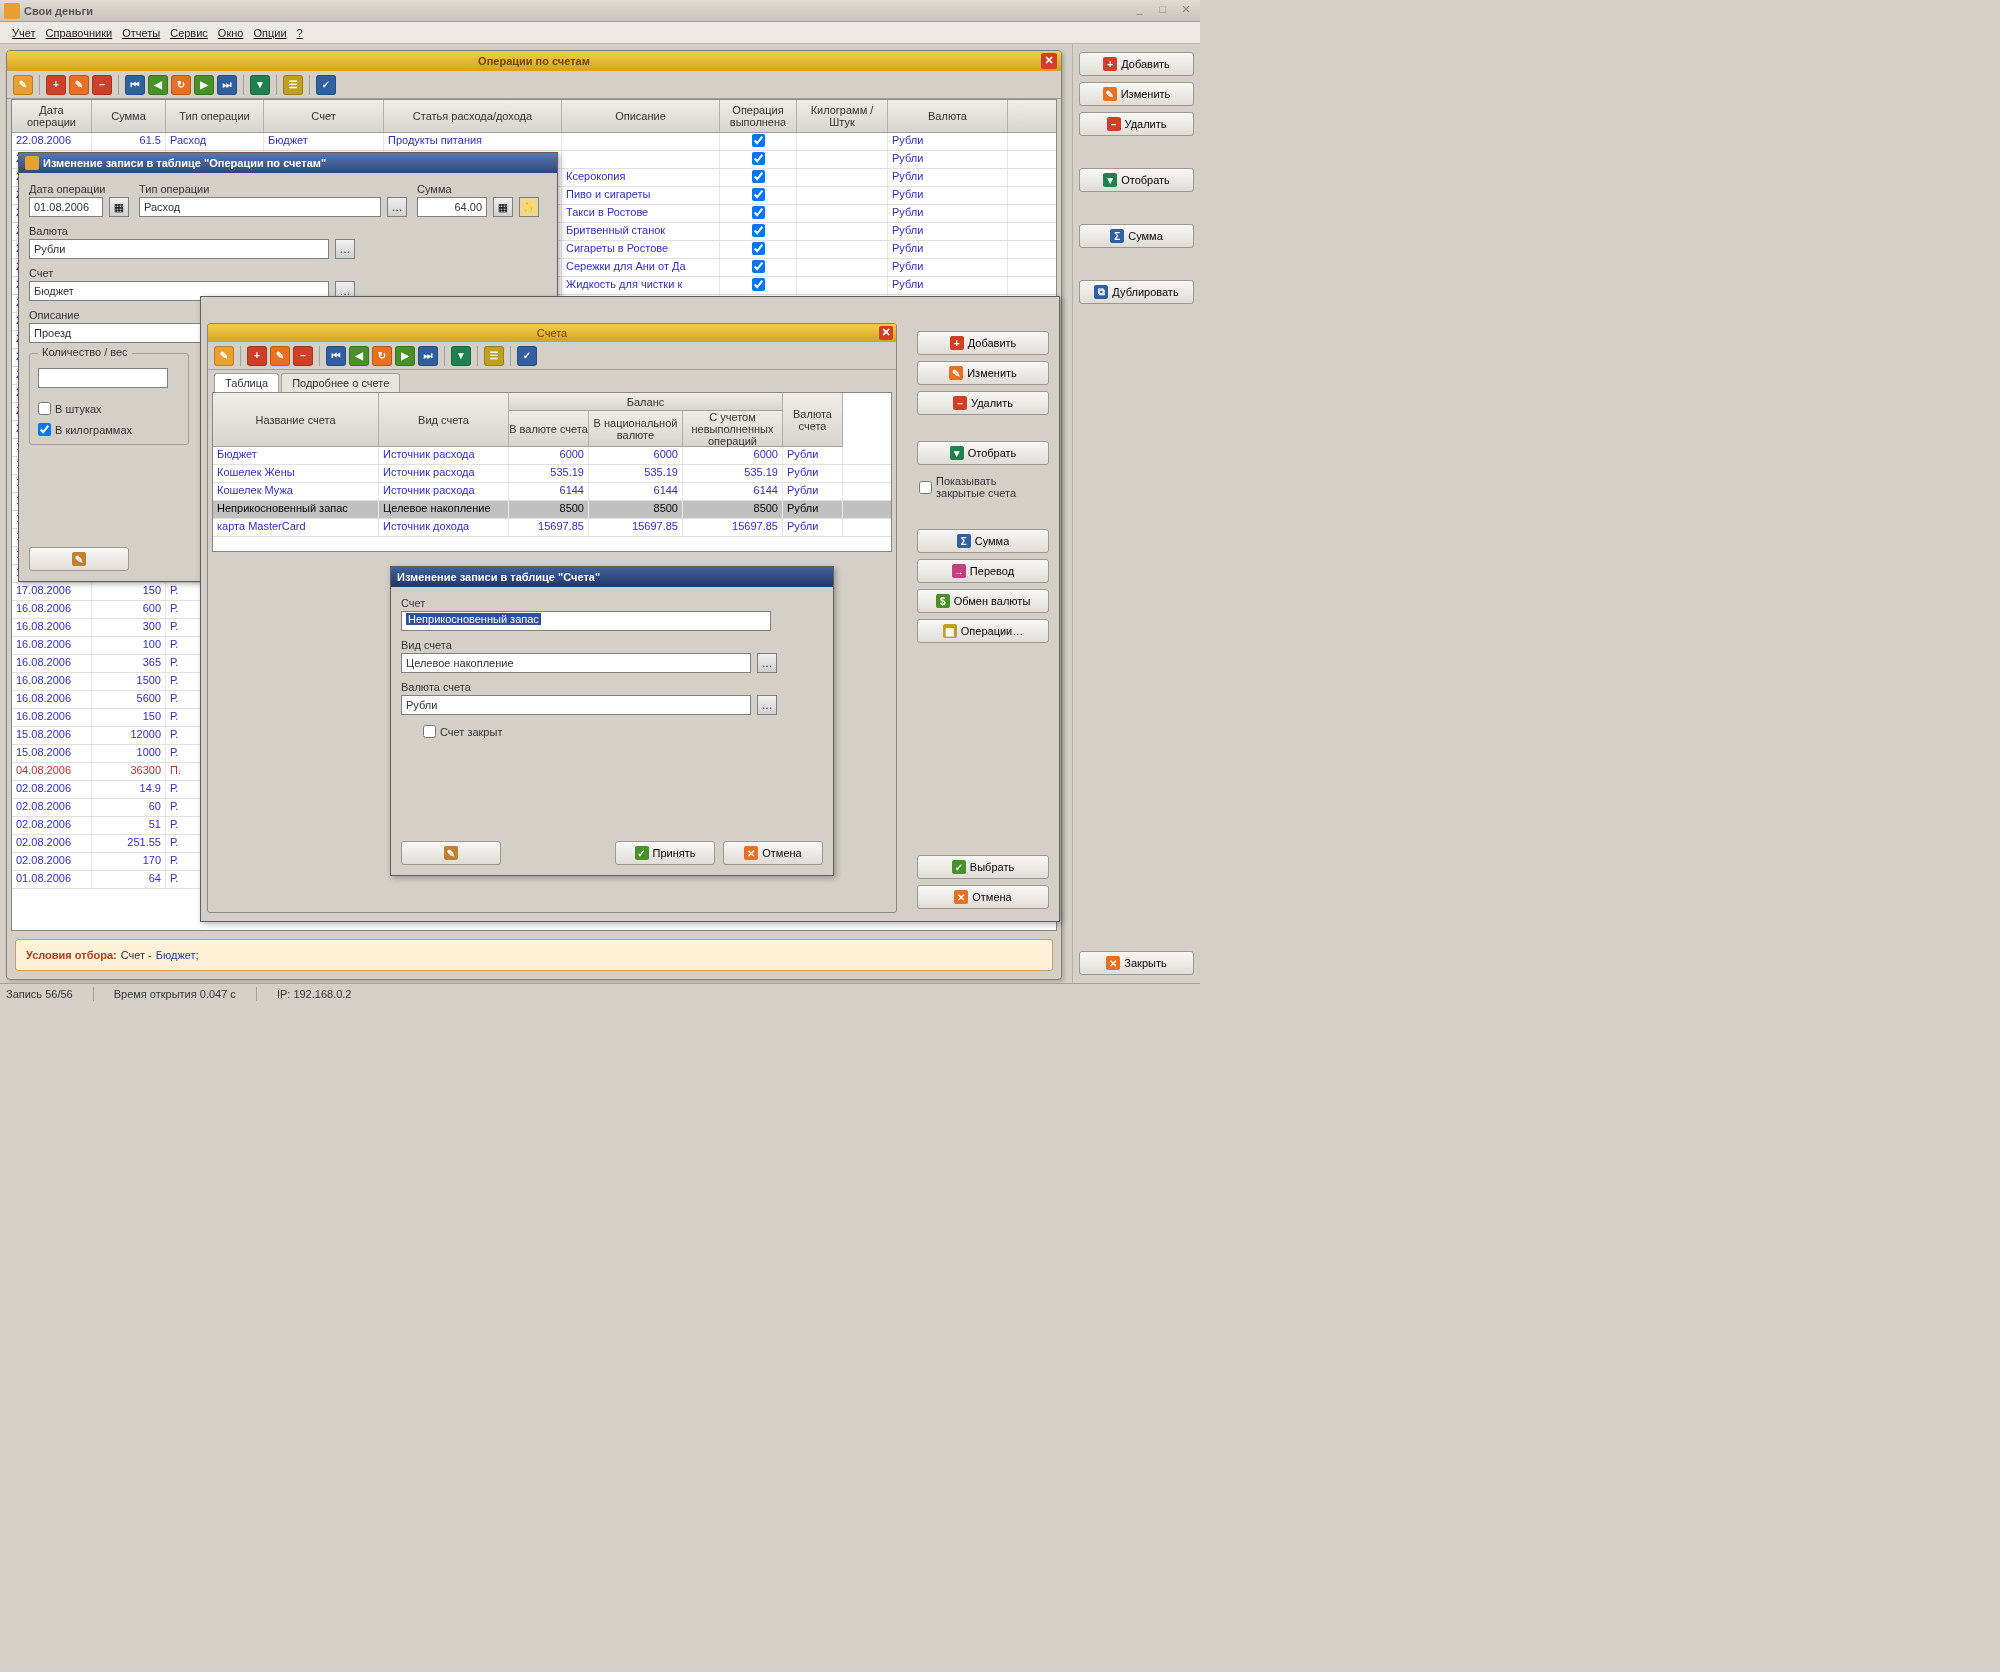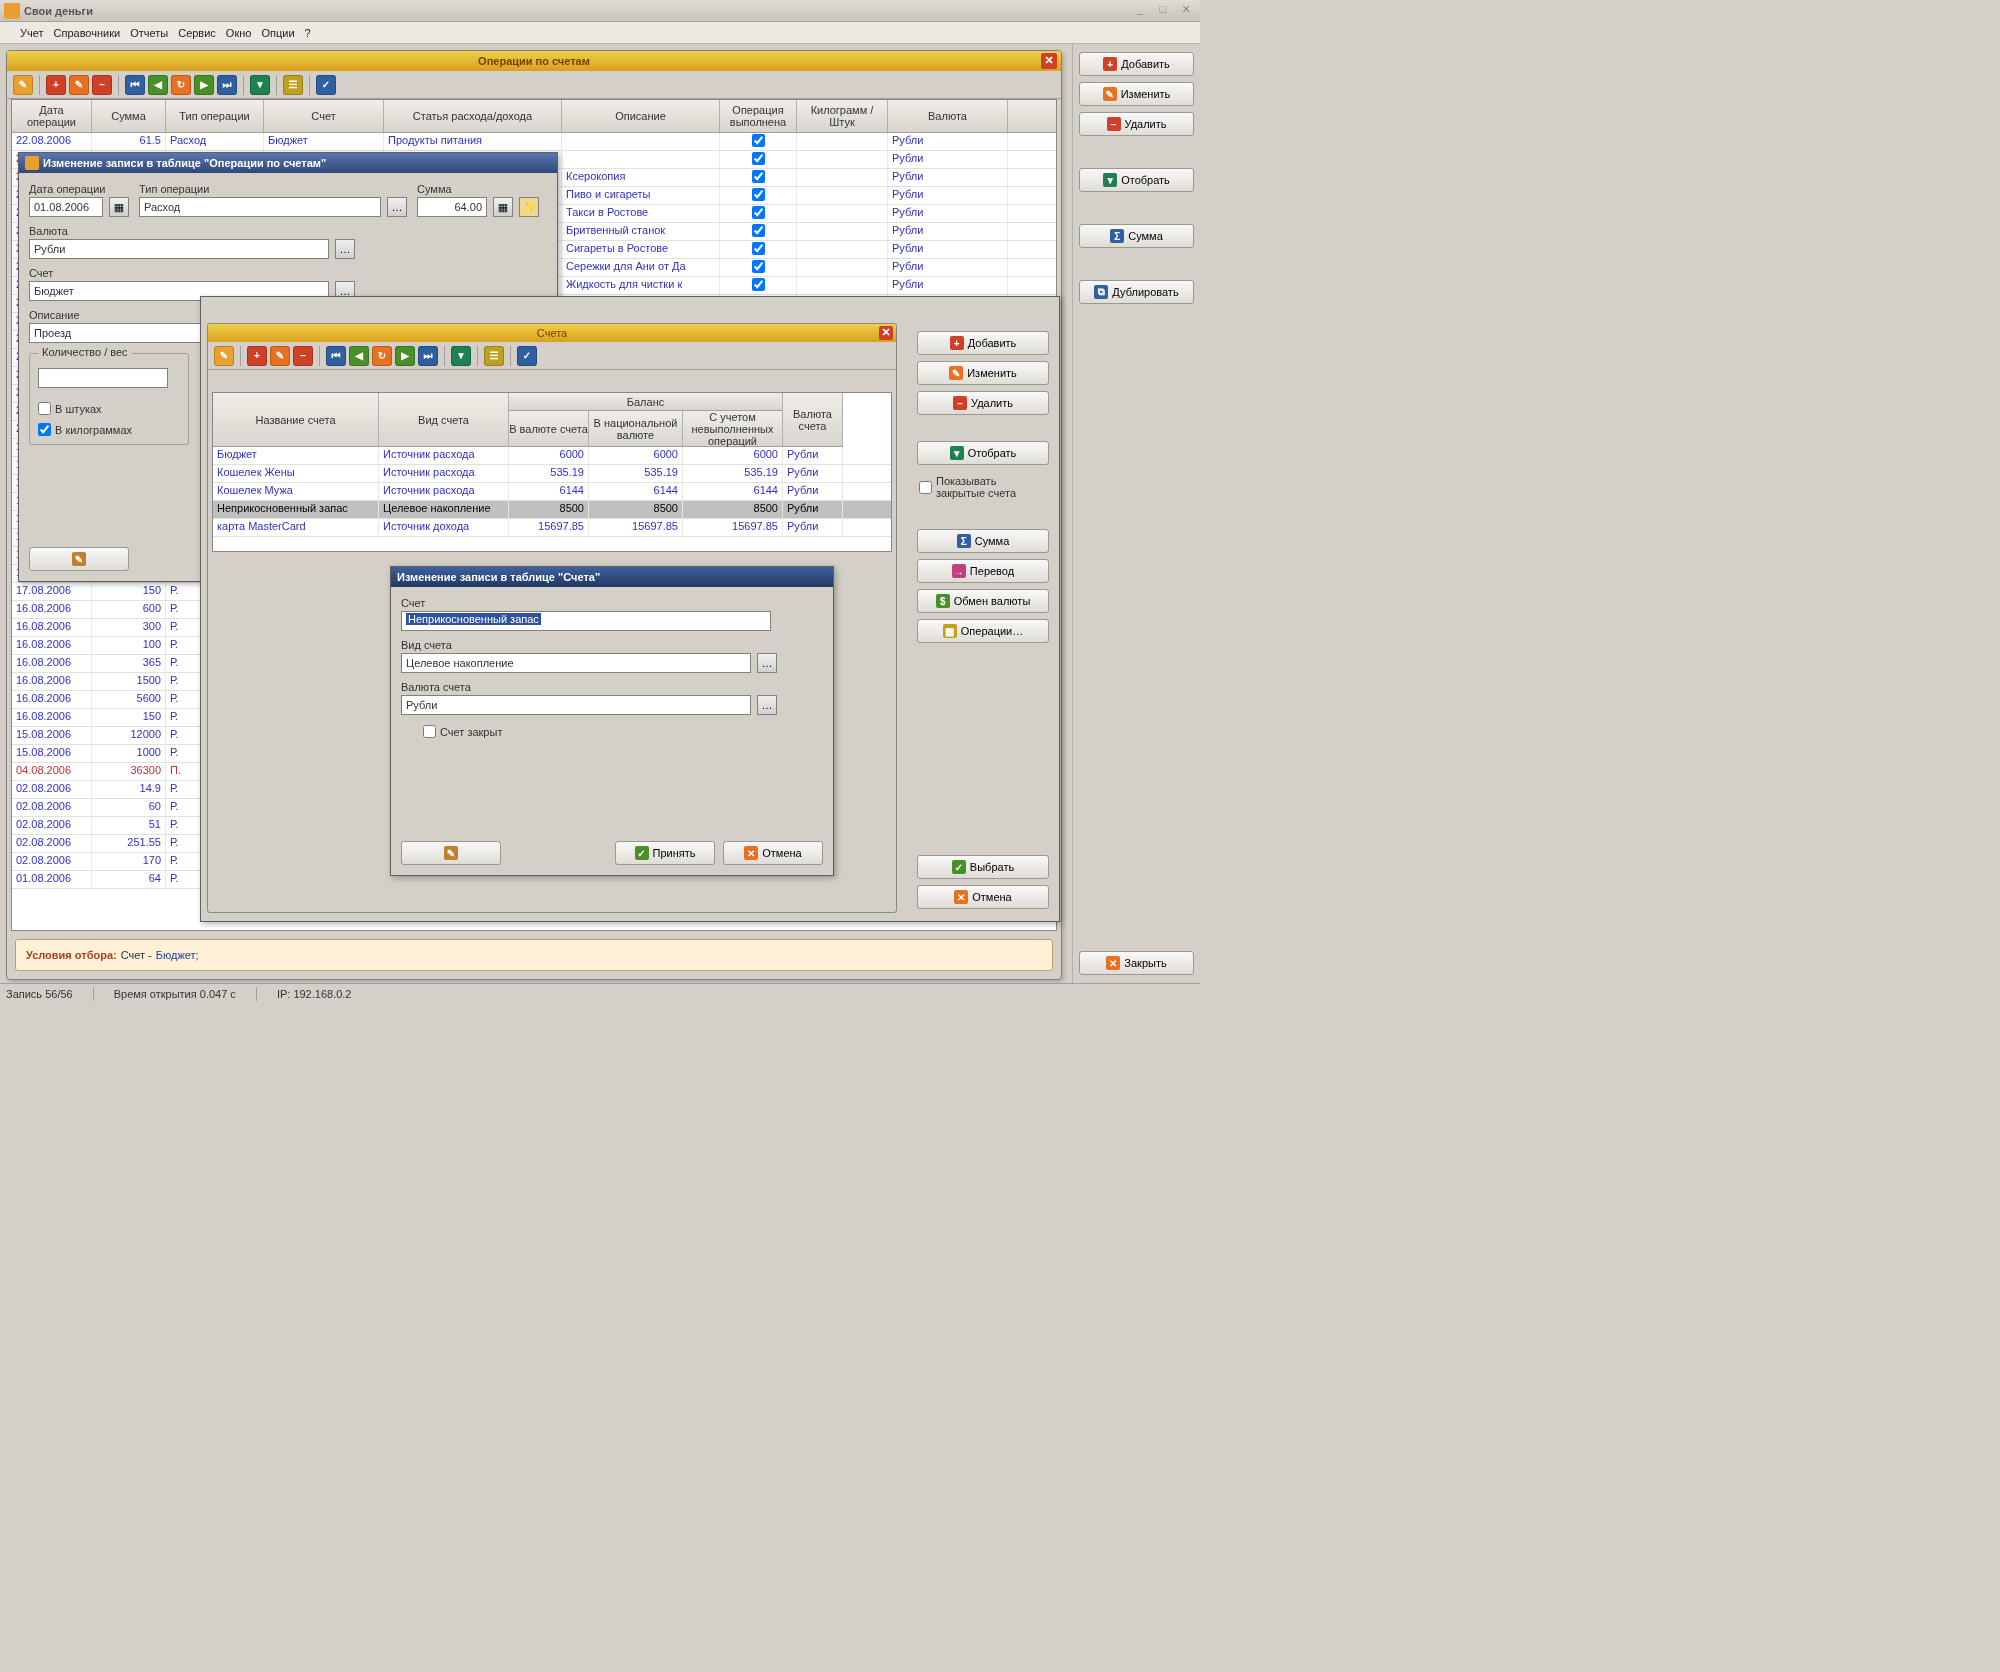--- a/index.html
+++ b/index.html
@@ -4,21 +4,21 @@
 <style>
 * { box-sizing: border-box; margin: 0; padding: 0; font-family: Tahoma, sans-serif; font-size: 11px; }
 body { background: #d4d0c8; width: 1200px; height: 1003px; position: relative; overflow: hidden; }
 
 .app-titlebar { height: 22px; background: linear-gradient(#e0dcd4,#c8c4bc); display: flex; align-items: center; padding: 0 4px; border-bottom: 1px solid #a0a0a0; }
 .app-titlebar .icon { width: 16px; height: 16px; background:#e8a030; border-radius:2px; margin-right:4px; }
 .app-titlebar .title { font-weight: bold; color:#555; }
 .app-titlebar .spacer { flex:1; }
 .winbtns span { display:inline-block; width:20px; height:16px; text-align:center; color:#888; cursor:default; }
 
-.menubar { height: 22px; background:#ece9e2; display:flex; align-items:center; padding:0 20px; gap:10px; border-bottom:1px solid #b8b4ac;}
+.menubar { height: 22px; background:#ece9e2; display:flex; align-items:center; padding:0 12px; gap:10px; border-bottom:1px solid #b8b4ac;text-decoration:underline;}
 .menubar span { color:#222; }
 
 .main-area { position:absolute; top:44px; left:0; right:0; bottom:20px; }
 .r-panel { position:absolute; right:0; top:0; width:128px; bottom:0; background:#d4d0c8; padding:8px 6px; display:flex; flex-direction:column; gap:6px; border-left:1px solid #b0b0b0;}
 .r-panel .gap { height:20px; }
 .r-panel .spacer { flex:1; }
 
 .btn { height:24px; background:linear-gradient(#f8f8f8,#e0ddd6); border:1px solid #9a9890; border-radius:3px; display:flex; align-items:center; justify-content:center; gap:4px; padding:0 6px; cursor:default; }
 .btn .ico { width:14px; height:14px; border-radius:2px; display:inline-flex; align-items:center; justify-content:center; font-size:10px; color:#fff; font-weight:bold;}
 .ico-red { background:#d04028; }
@@ -772,20 +772,24 @@
       <span class="tb ico-orange">↻</span>
       <span class="tb ico-green">▶</span>
       <span class="tb ico-blue">⏭</span>
       <span class="sep"></span>
       <span class="tb ico-funnel">▼</span>
       <span class="sep"></span>
       <span class="tb ico-yellow">☰</span>
       <span class="sep"></span>
       <span class="tb ico-blue">✓</span>
     </div>
+    <div class="tabs">
+      <div class="tab active">Таблица</div>
+      <div class="tab">Подробнее о счете</div>
+    </div>
     <div class="accts-grid">
       <div class="aghdr">
         <div class="hc ag-c1" style="height:54px">Название счета</div>
         <div class="hc ag-c2" style="height:54px">Вид счета</div>
         <div style="display:flex;flex-direction:column;">
           <div class="hc" style="width:274px;height:18px">Баланс</div>
           <div style="display:flex;">
             <div class="hc ag-c3" style="height:36px">В валюте счета</div>
             <div class="hc ag-c4" style="height:36px">В национальной валюте</div>
             <div class="hc ag-c5" style="height:36px">С учетом невыполненных операций</div>

